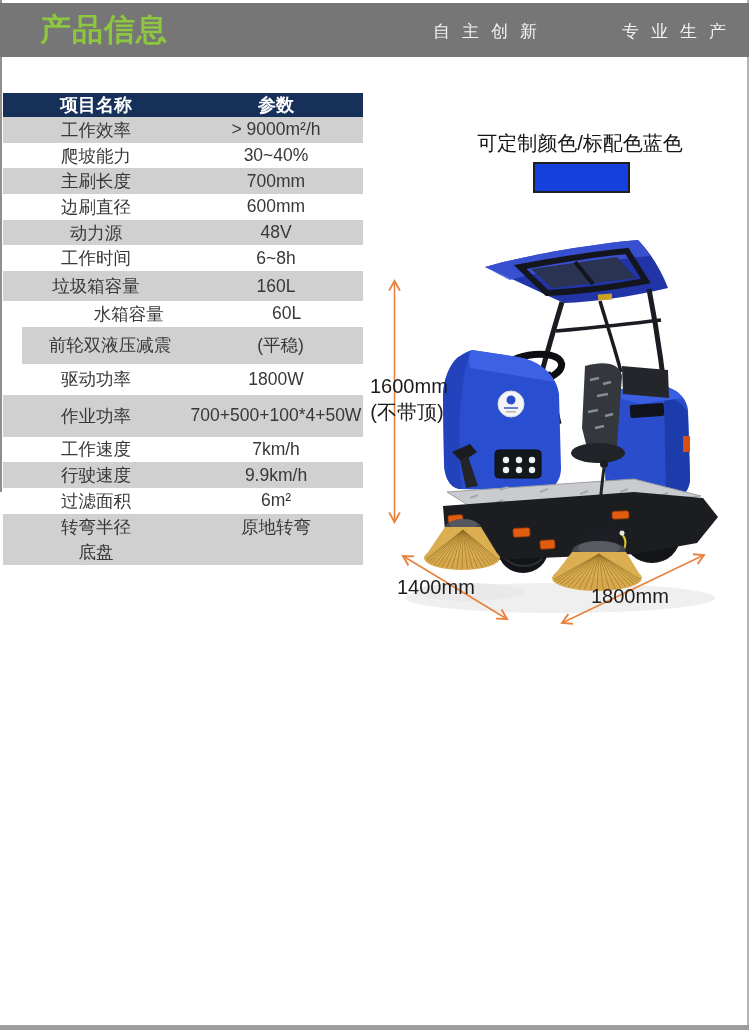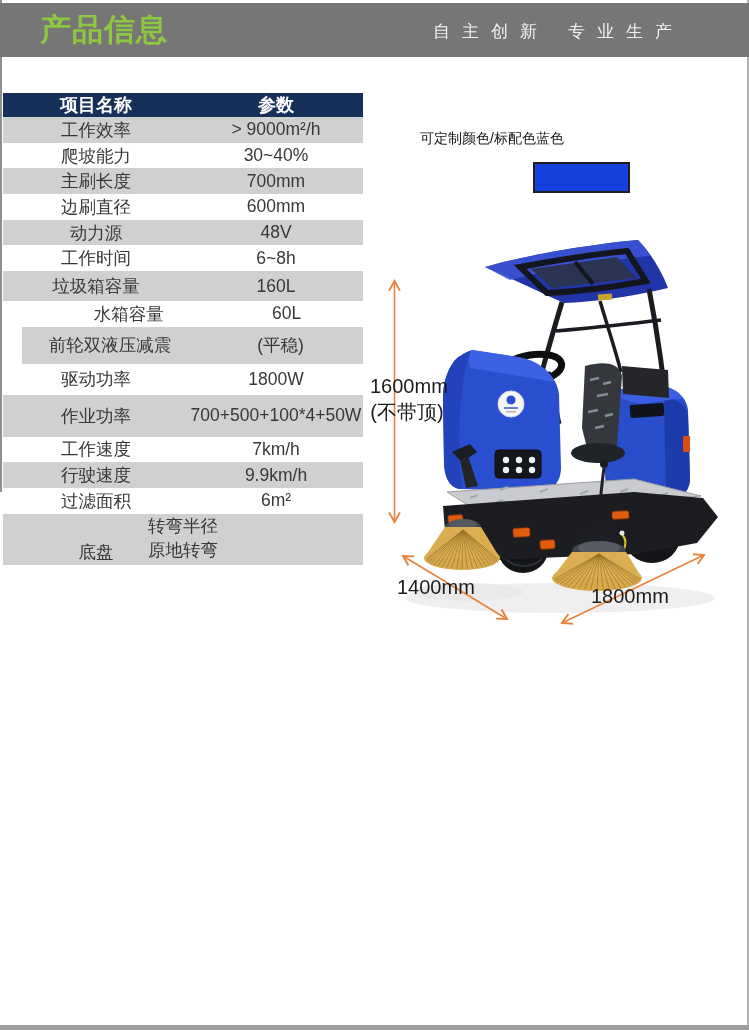--- a/index.html
+++ b/index.html
@@ -9,30 +9,30 @@
   #page{position:relative;width:749px;height:1030px;background:#ffffff;overflow:hidden;
         font-family:"Liberation Sans","DejaVu Sans",sans-serif;}
   
   .edge-left{position:absolute;left:0;top:0;width:2px;height:492px;background:#8f8f8f;}
   .edge-right{position:absolute;right:0;top:0;width:2px;height:100%;background:#b2b2b2;}
   .edge-bottom{position:absolute;left:0;bottom:0;width:100%;height:5px;background:#9d9d9d;}
   
   .topbar{position:absolute;left:0;top:3px;width:100%;height:54px;background:var(--hdrgray);}
   .title{position:absolute;left:40px;top:9px;font-size:31px;font-weight:bold;color:var(--accent);letter-spacing:1px;}
   .slogan{position:absolute;top:20px;font-size:17px;color:#f2f2f2;letter-spacing:12px;white-space:nowrap;}
-  .slogan-a{left:433px;} .slogan-b{left:568px;text-align:right;}
+  .slogan-a{left:433px;} .slogan-b{left:622px;text-align:right;}
   
   .spec-table{position:absolute;left:3px;top:93px;width:360px;}
   .thead{display:flex;height:24px;background:var(--navy);color:#ffffff;font-weight:bold;font-size:18px;align-items:center;}
   .cl{width:186px;text-align:center;} .cr{width:174px;text-align:center;}
   .trow{display:flex;align-items:center;font-size:17.5px;color:#383838;background:#ffffff;}
   .trow.alt{background:#d0d0d0;}
   
-  .color-note{position:absolute;left:420px;top:130px;width:320px;text-align:left;
-              font-size:14px;font-weight:500;color:#141414;white-space:nowrap;}
+  .color-note{position:absolute;left:420px;top:130px;width:320px;text-align:center;
+              font-size:20px;font-weight:500;color:#141414;white-space:nowrap;}
   .swatch{position:absolute;left:533px;top:162px;width:93px;height:27px;background:var(--swatch);border:2px solid #1f1f1f;}
   
   .machine-svg{position:absolute;left:378px;top:232px;width:372px;height:400px;}
   .dim{stroke:var(--arrow);stroke-width:1.6;fill:none;}
   .dim-label{position:absolute;font-size:20px;color:#1c1c1c;white-space:nowrap;text-align:center;}
   .dl-1600{left:370px;top:375px;width:72px;text-align:center;}
   .dl-1600n{left:364px;top:399px;width:86px;}
   .dl-1400{left:397px;top:576px;width:70px;}
   .dl-1800{left:591px;top:585px;width:72px;}
 </style>
@@ -105,21 +105,21 @@
           <div class="cr">7km/h</div>
         </div>
         <div class="trow alt" style="height: 25.7px;">
           <div class="cl">行驶速度</div>
           <div class="cr">9.9km/h</div>
         </div>
         <div class="trow" style="height: 25.7px;">
           <div class="cl">过滤面积</div>
           <div class="cr">6m²</div>
         </div>
-        <div class="trow alt" style="height: 25.7px; flex-direction: column;">
+        <div class="trow alt" style="height: 25.7px;">
           <div class="cl">转弯半径</div>
           <div class="cr">原地转弯</div>
         </div>
         <div class="trow alt" style="height: 25.7px;">
           <div class="cl">底盘</div>
         </div>
       </div>
   </div>
 
   <div class="color-note">可定制颜色/标配色蓝色</div>

